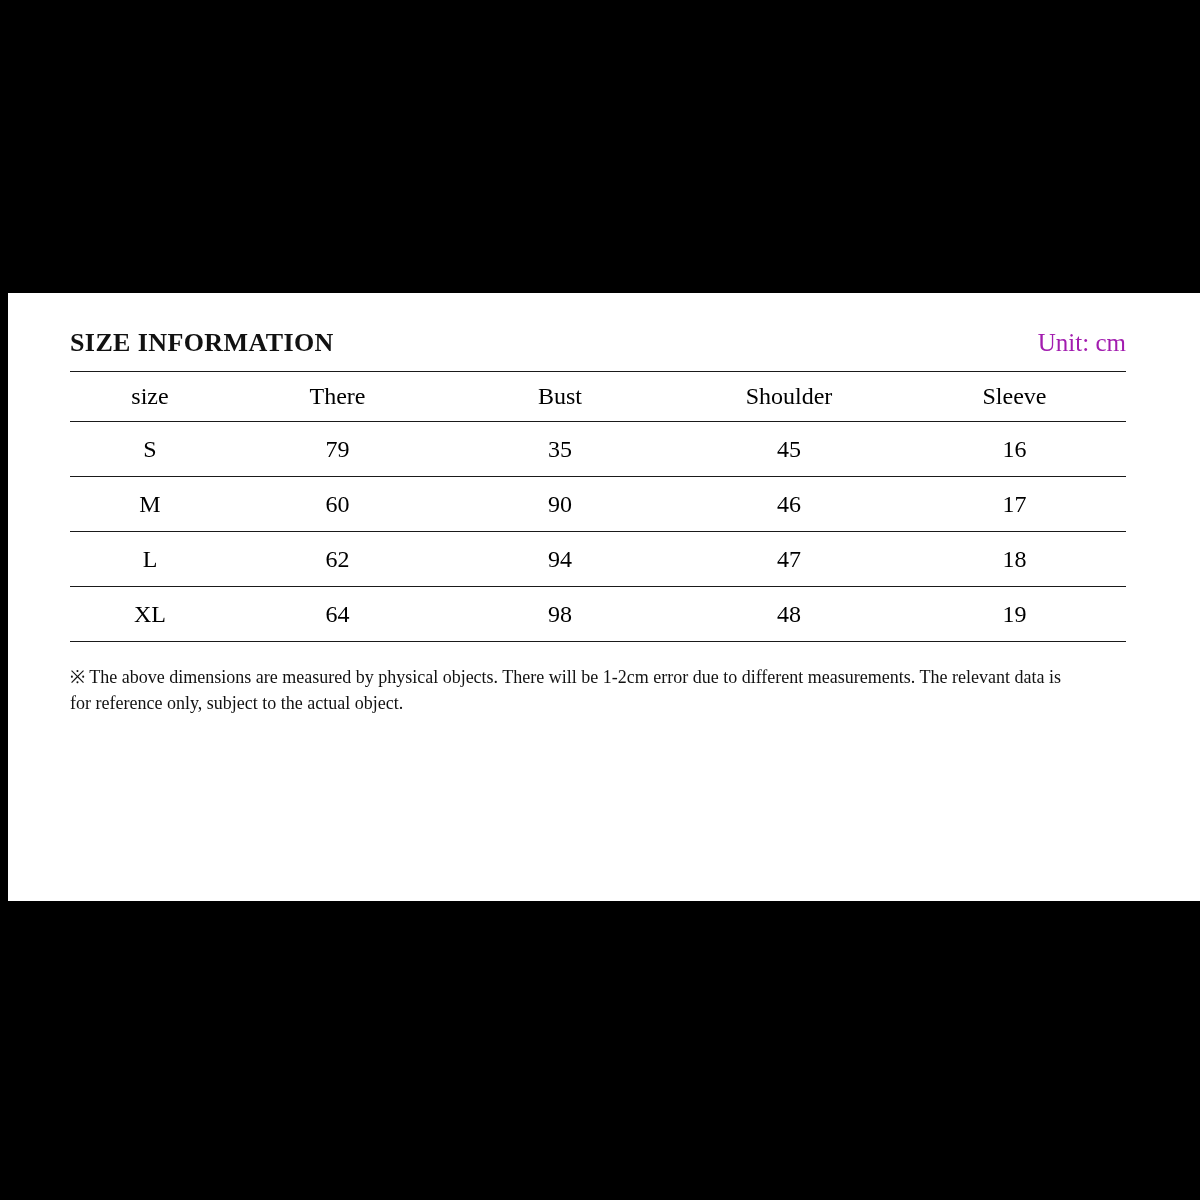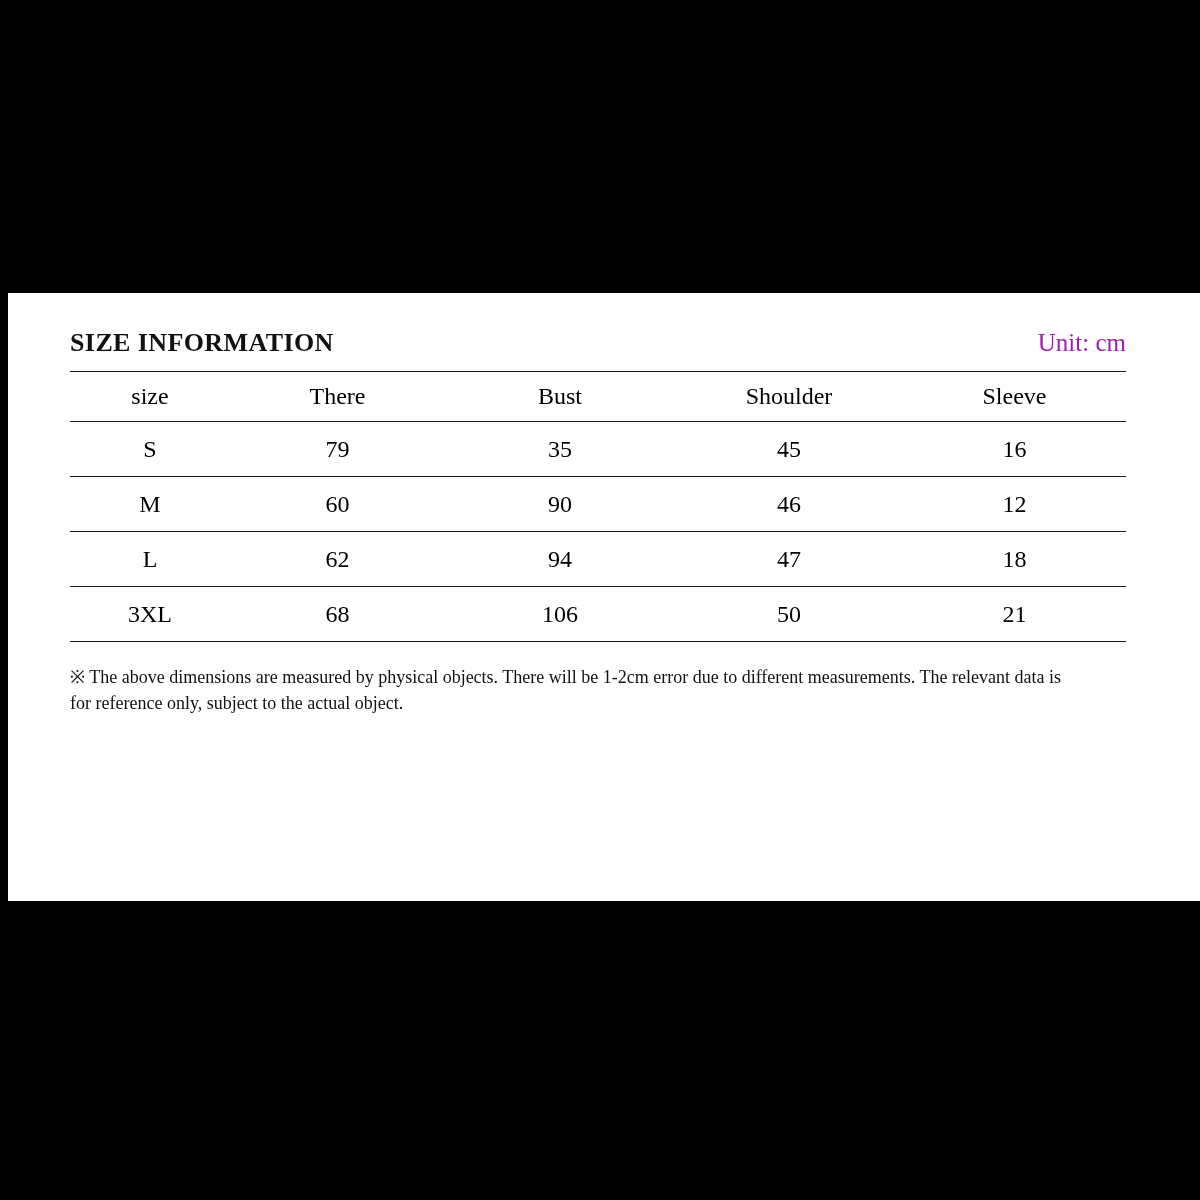--- a/index.html
+++ b/index.html
@@ -126,35 +126,35 @@
             <td>79</td>
             <td>35</td>
             <td>45</td>
             <td>16</td>
           </tr>
           <tr>
             <td>M</td>
             <td>60</td>
             <td>90</td>
             <td>46</td>
-            <td>12</td>
+            <td>17</td>
           </tr>
           <tr>
             <td>L</td>
             <td>62</td>
             <td>94</td>
             <td>47</td>
             <td>18</td>
           </tr>
           <tr>
-            <td>3XL</td>
-            <td>68</td>
-            <td>106</td>
-            <td>50</td>
-            <td>21</td>
+            <td>XL</td>
+            <td>64</td>
+            <td>98</td>
+            <td>48</td>
+            <td>19</td>
           </tr>
         </tbody>
       </table>
 
       <div class="note">※ The above dimensions are measured by physical objects. There will be 1-2cm error due to different measurements. The relevant data is for reference only, subject to the actual object.</div>
 
     </div>
   </div>
 </div>
 

